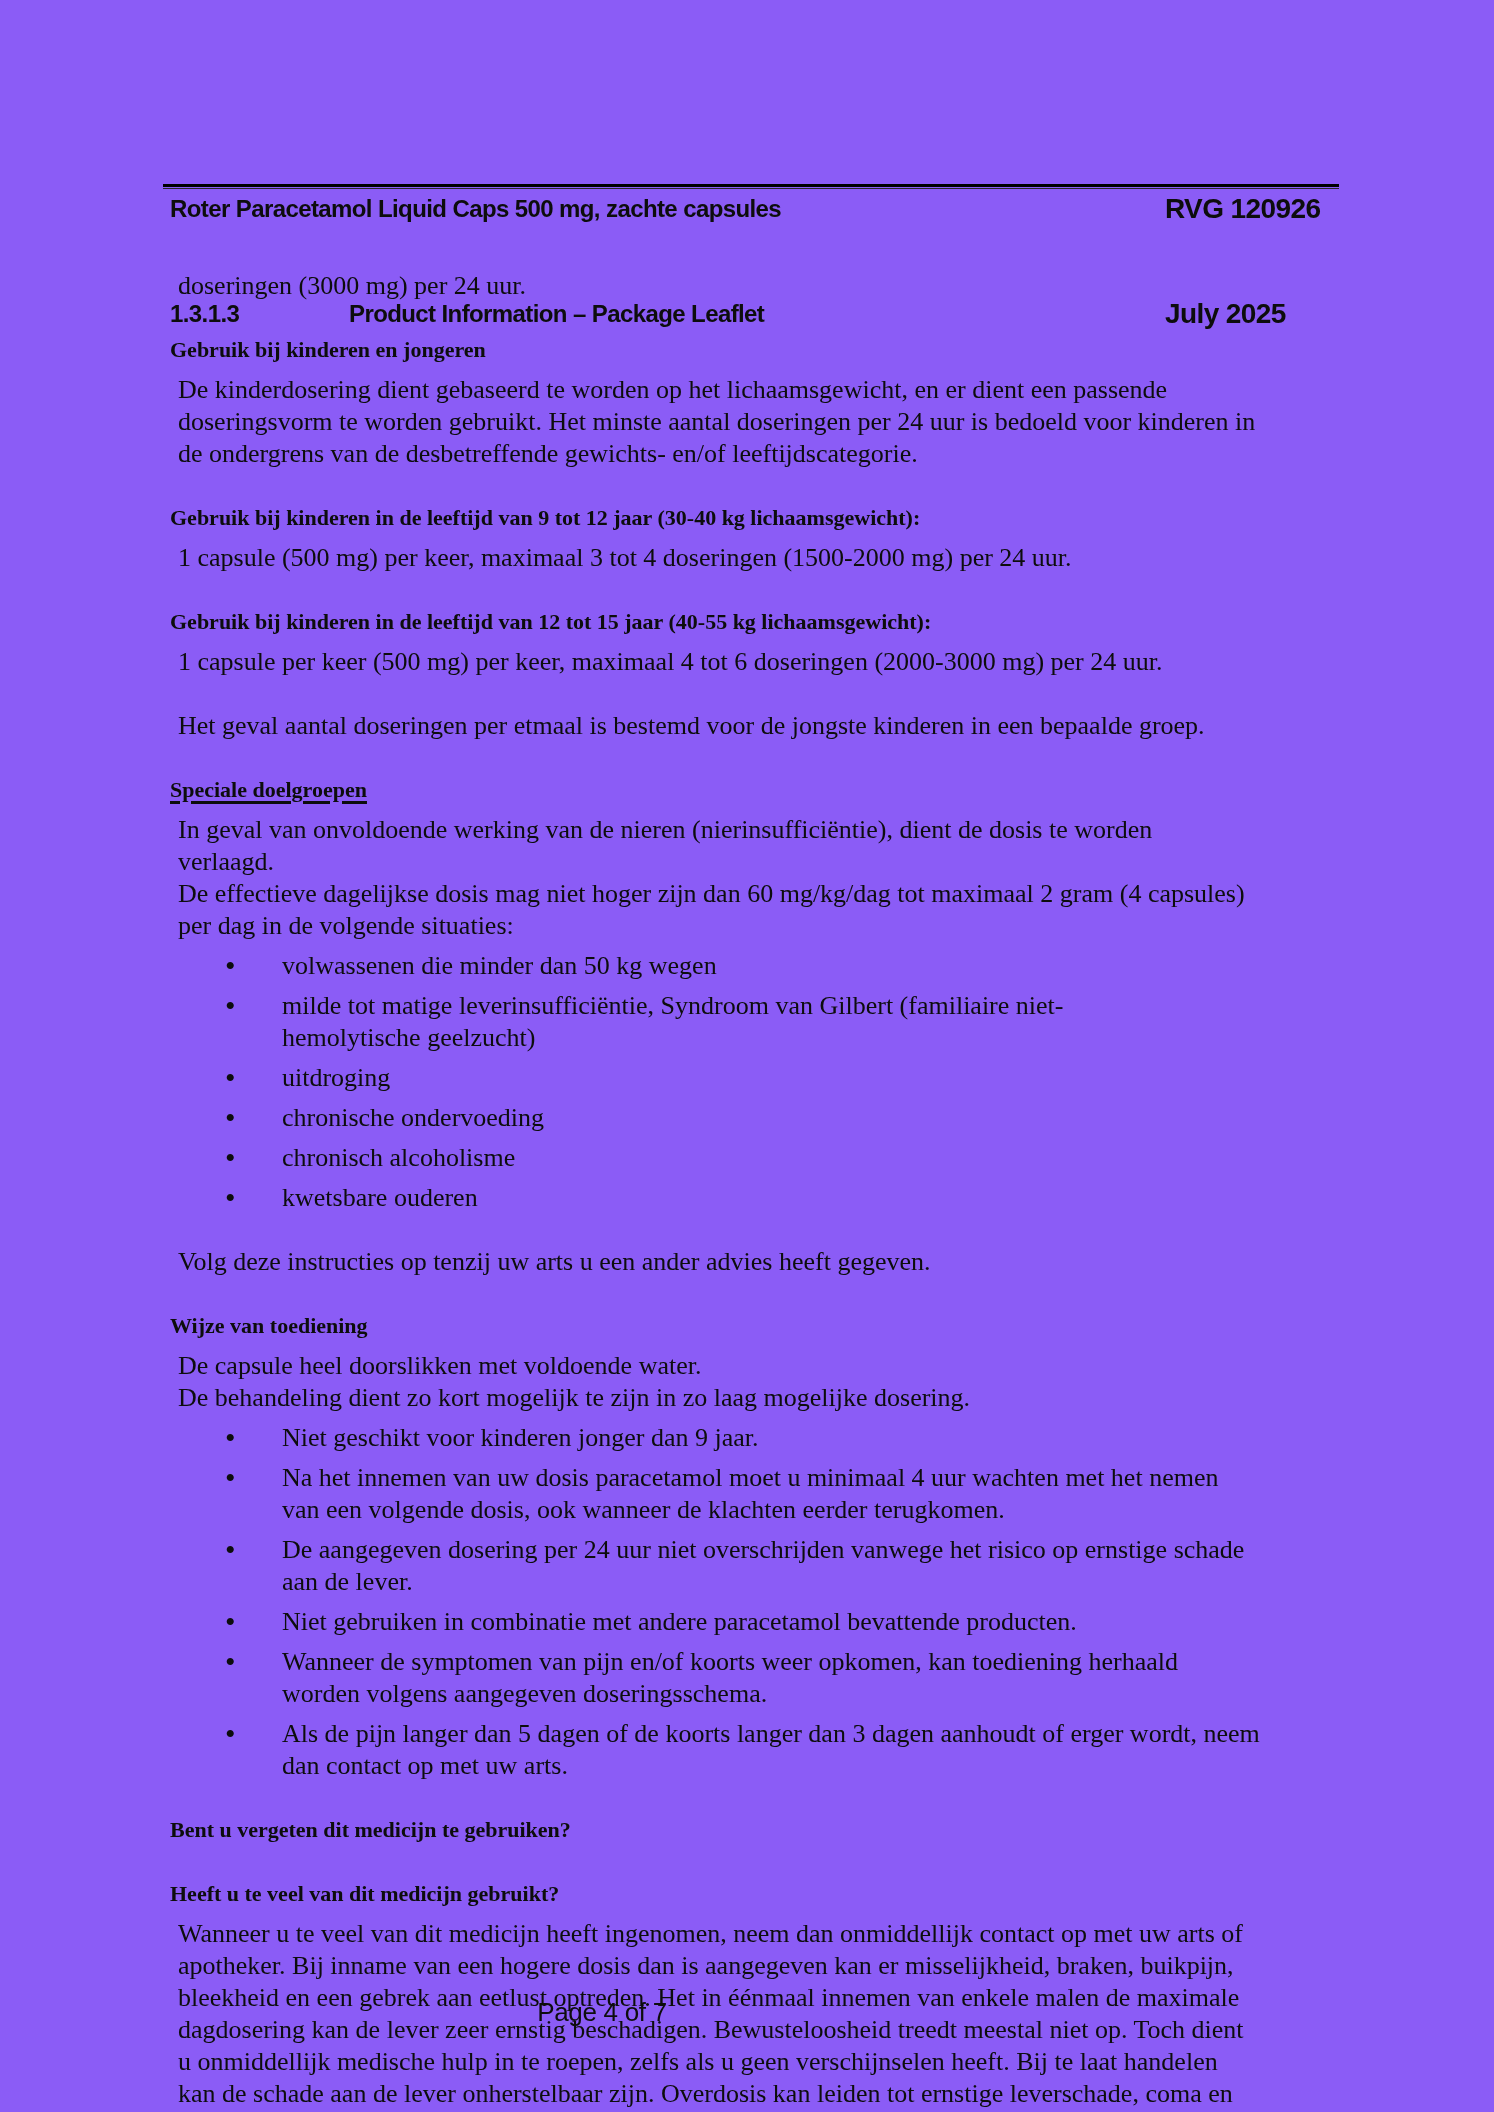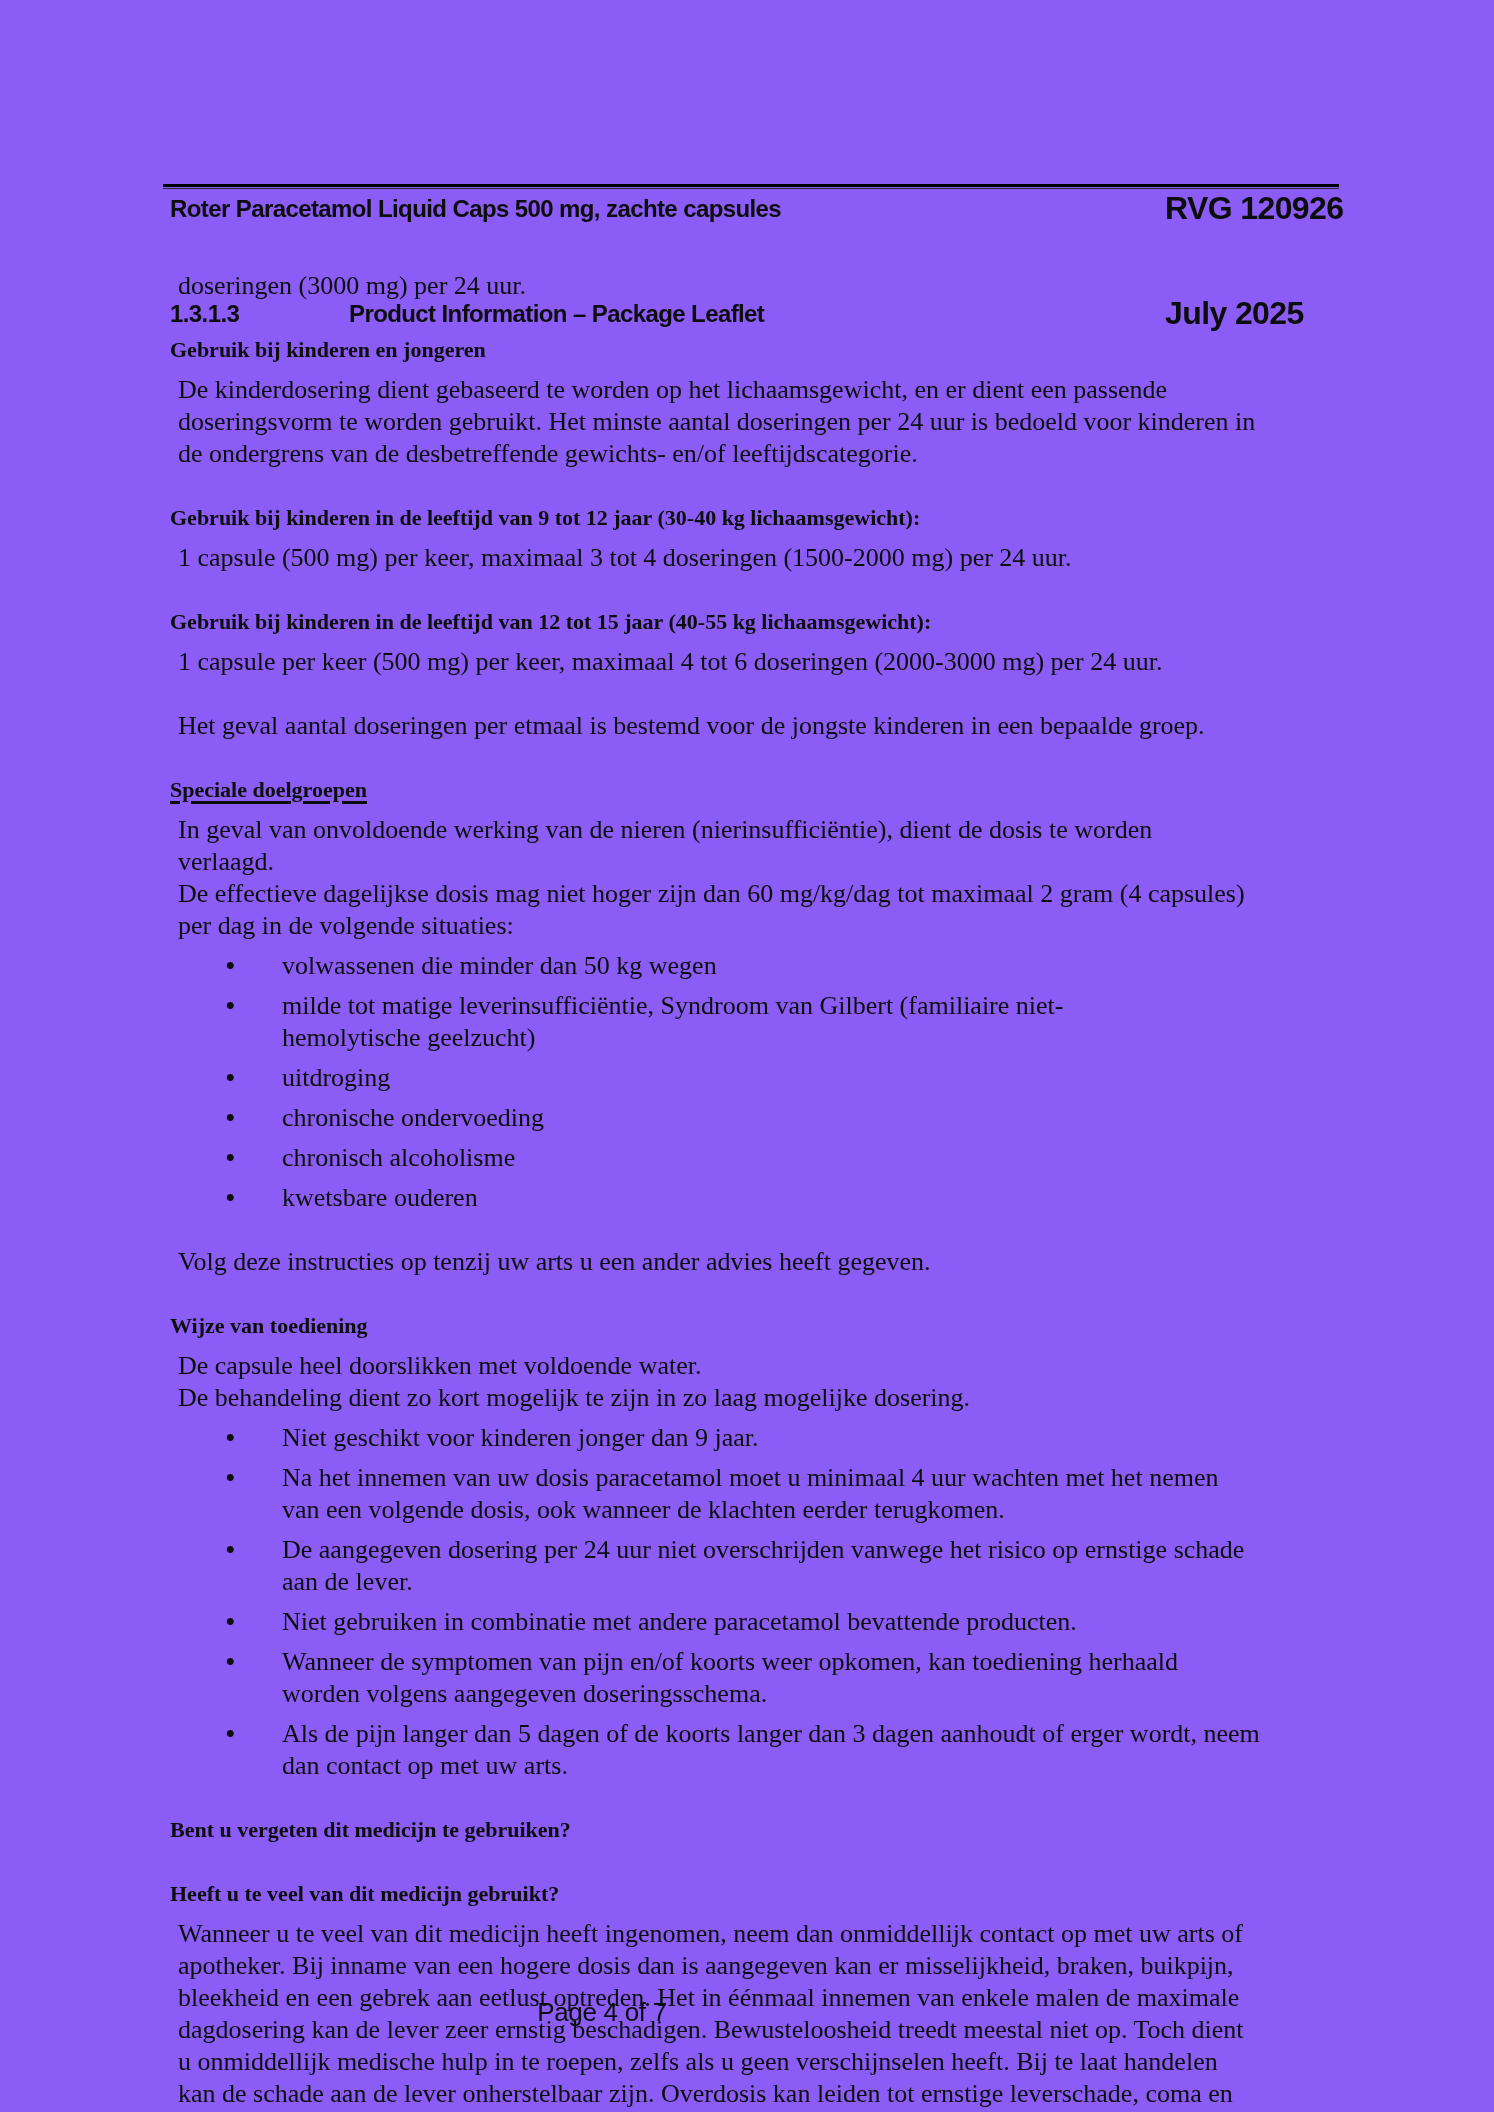--- a/index.html
+++ b/index.html
@@ -25,21 +25,21 @@
     letter-spacing: -0.6px;
     line-height: 35px;
     white-space: pre;
   }
   .hdr-right {
     position: absolute;
     left: 1165px;
     top: 121px;
     font-family: "Liberation Sans", "DejaVu Sans", sans-serif;
     font-weight: bold;
-    font-size: 32px;
+    font-size: 28px;
     letter-spacing: -0.6px;
     line-height: 35px;
     white-space: pre;
   }
   .doc-code { display: inline-block; width: 179px; }
   .hdr-rule { position: absolute; left: 163px; top: 184px; width: 1176px; }
   .rule-thick { height: 3px; background: #000; }
   .rule-thin { height: 1px; background: #2a2a2a; margin-top: 1px; }
 
   

